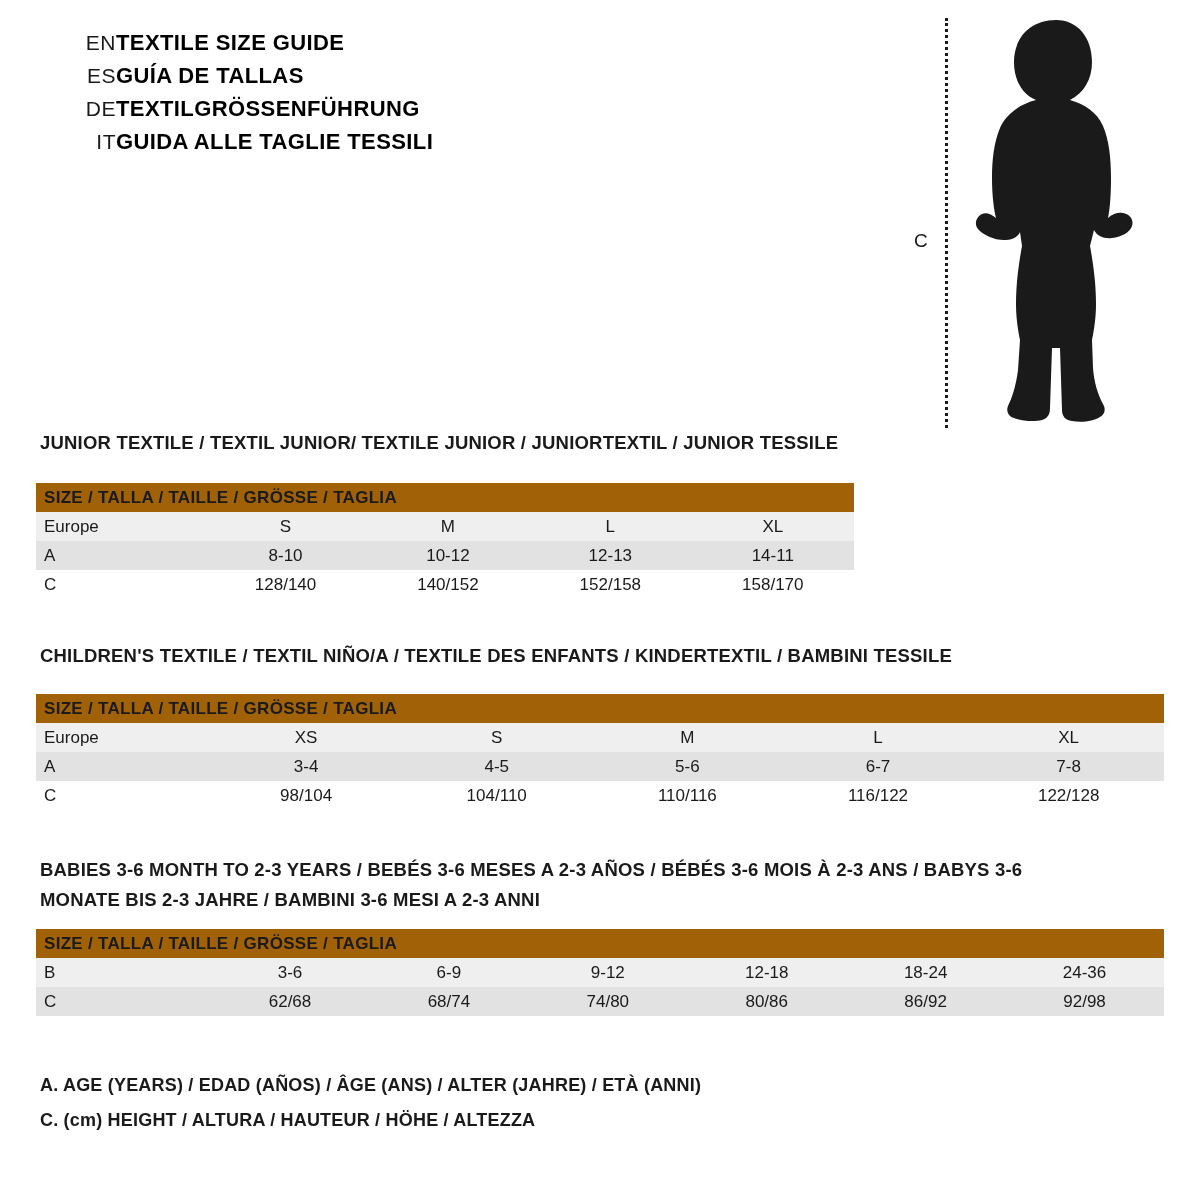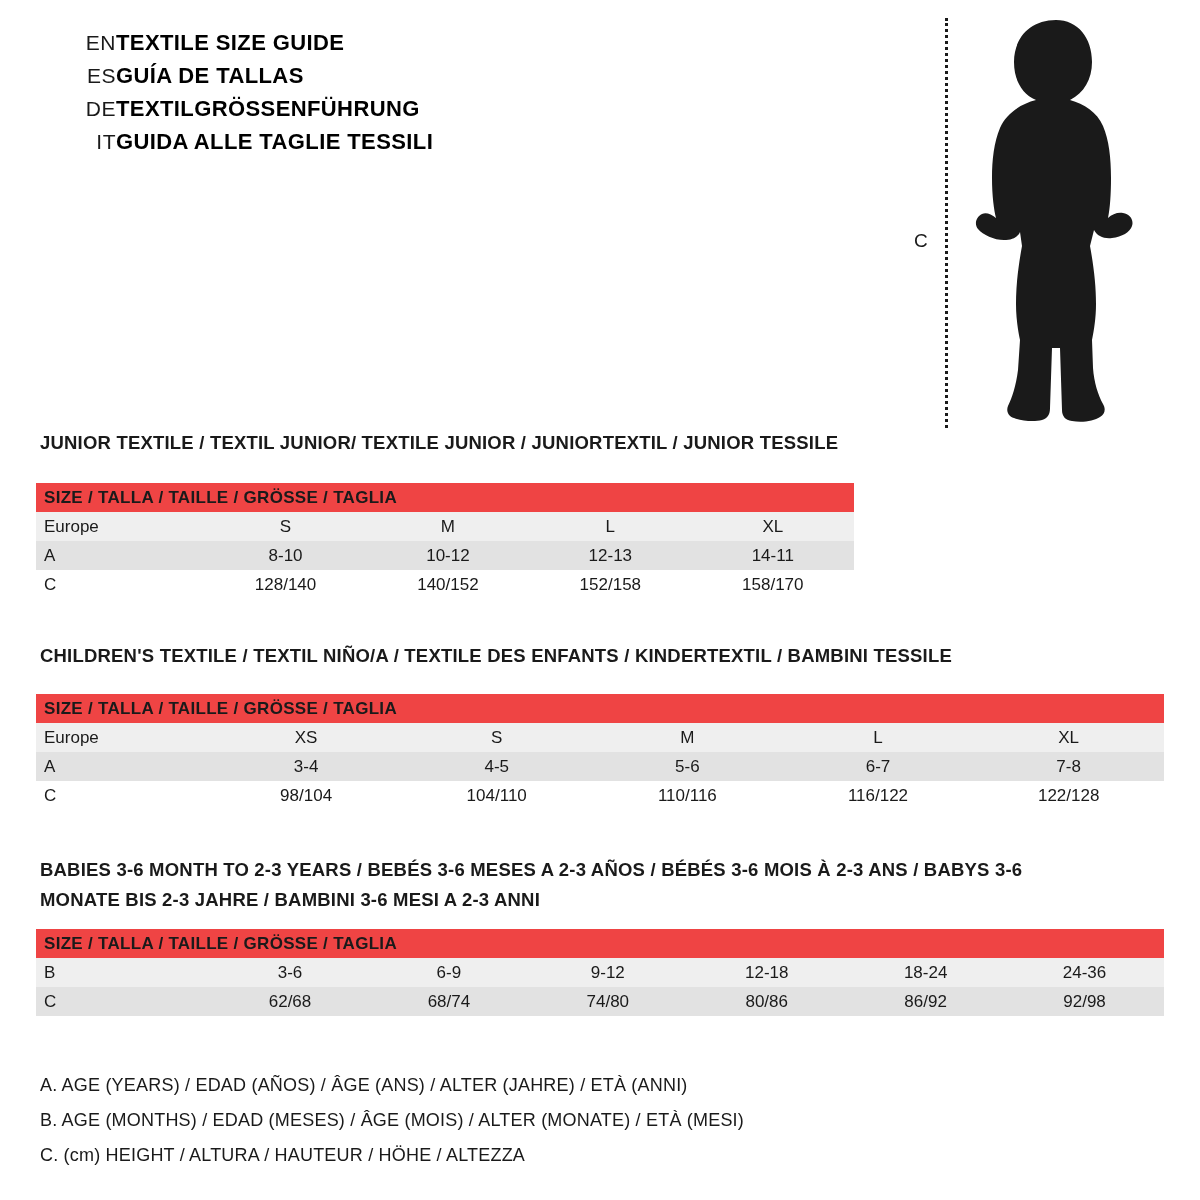--- a/index.html
+++ b/index.html
@@ -102,21 +102,21 @@
     border-collapse: collapse;
     font-size: 17px;
     color: #1a1a1a;
   }
   table.size-table td {
     padding: 0;
     height: 29px;
     vertical-align: middle;
   }
   .band {
-    background: #ef4444;
+    background: #a16207;
     font-weight: bold;
     letter-spacing: 0.3px;
     text-transform: uppercase;
     padding-left: 8px !important;
     font-size: 17px;
   }
   .row-light { background: #efefef; }
   .row-mid   { background: #e2e2e2; }
   .row-white { background: #ffffff; }
   .cell-label {
@@ -129,21 +129,21 @@
 
   
   .footnotes {
     position: absolute;
     left: 40px;
     top: 1068px;
     width: 1000px;
   }
   .footnote {
     font-size: 18px;
-    font-weight: normal;
+    font-weight: bold;
     letter-spacing: 0.2px;
     line-height: 35px;
     color: #1a1a1a;
     white-space: nowrap;
   }
 </style>
 </head>
 <body>
 
 <div class="page">
@@ -281,17 +281,16 @@
       <td class="cell-val">74/80</td>
       <td class="cell-val">80/86</td>
       <td class="cell-val">86/92</td>
       <td class="cell-val">92/98</td>
     </tr>
   </tbody>
     </table>
 
   <div class="footnotes">
     <div class="footnote">A. AGE (YEARS) / EDAD (AÑOS) / ÂGE (ANS) / ALTER (JAHRE) / ETÀ (ANNI)</div>
-    <div class="footnote">B. AGE (MONTHS) / EDAD (MESES) / ÂGE (MOIS) / ALTER (MONATE) / ETÀ (MESI)</div>
     <div class="footnote">C. (cm) HEIGHT / ALTURA / HAUTEUR / HÖHE / ALTEZZA</div>
   </div>
 
 </div>
 
 </body></html>

